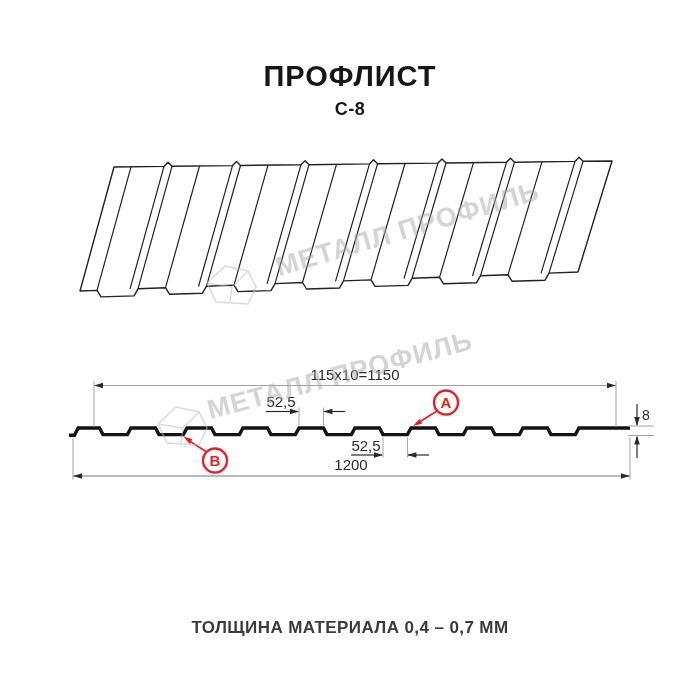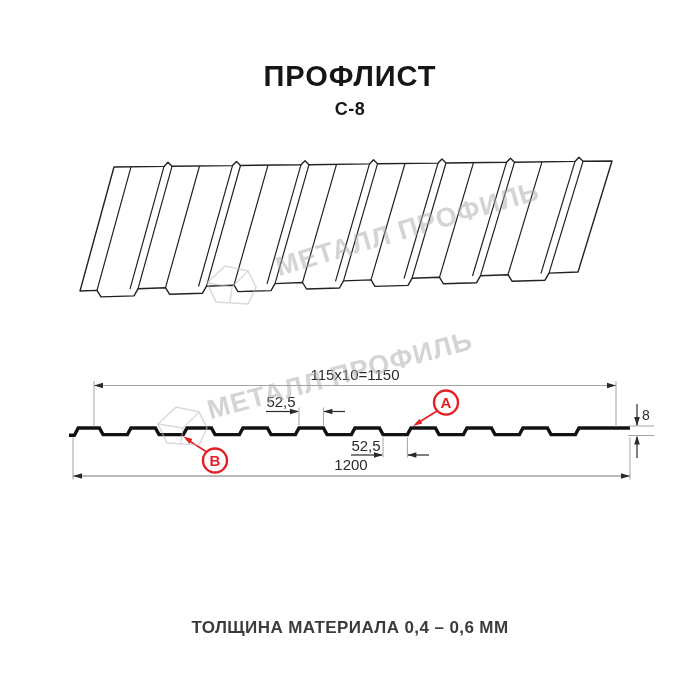--- a/index.html
+++ b/index.html
@@ -118,14 +118,14 @@
     </g>
 
     <g>
       <line class="red-stroke" stroke-width="1.6" x1="206" y1="451.5" x2="187" y2="439.5"></line>
       <polygon class="red-fill" points="183.4,436.6 192.4,439.1 189.6,443.9"></polygon>
       <circle class="red-stroke" stroke-width="2.4" cx="215" cy="460.5" r="12" fill="#ffffff"></circle>
       <text class="marker-text" x="215" y="465.8" text-anchor="middle">B</text>
     </g>
   </svg>
 
-  <div class="footer">ТОЛЩИНА МАТЕРИАЛА 0,4 – 0,6 ММ</div>
+  <div class="footer">ТОЛЩИНА МАТЕРИАЛА 0,4 – 0,7 ММ</div>
 </div>
 
 </body></html>

